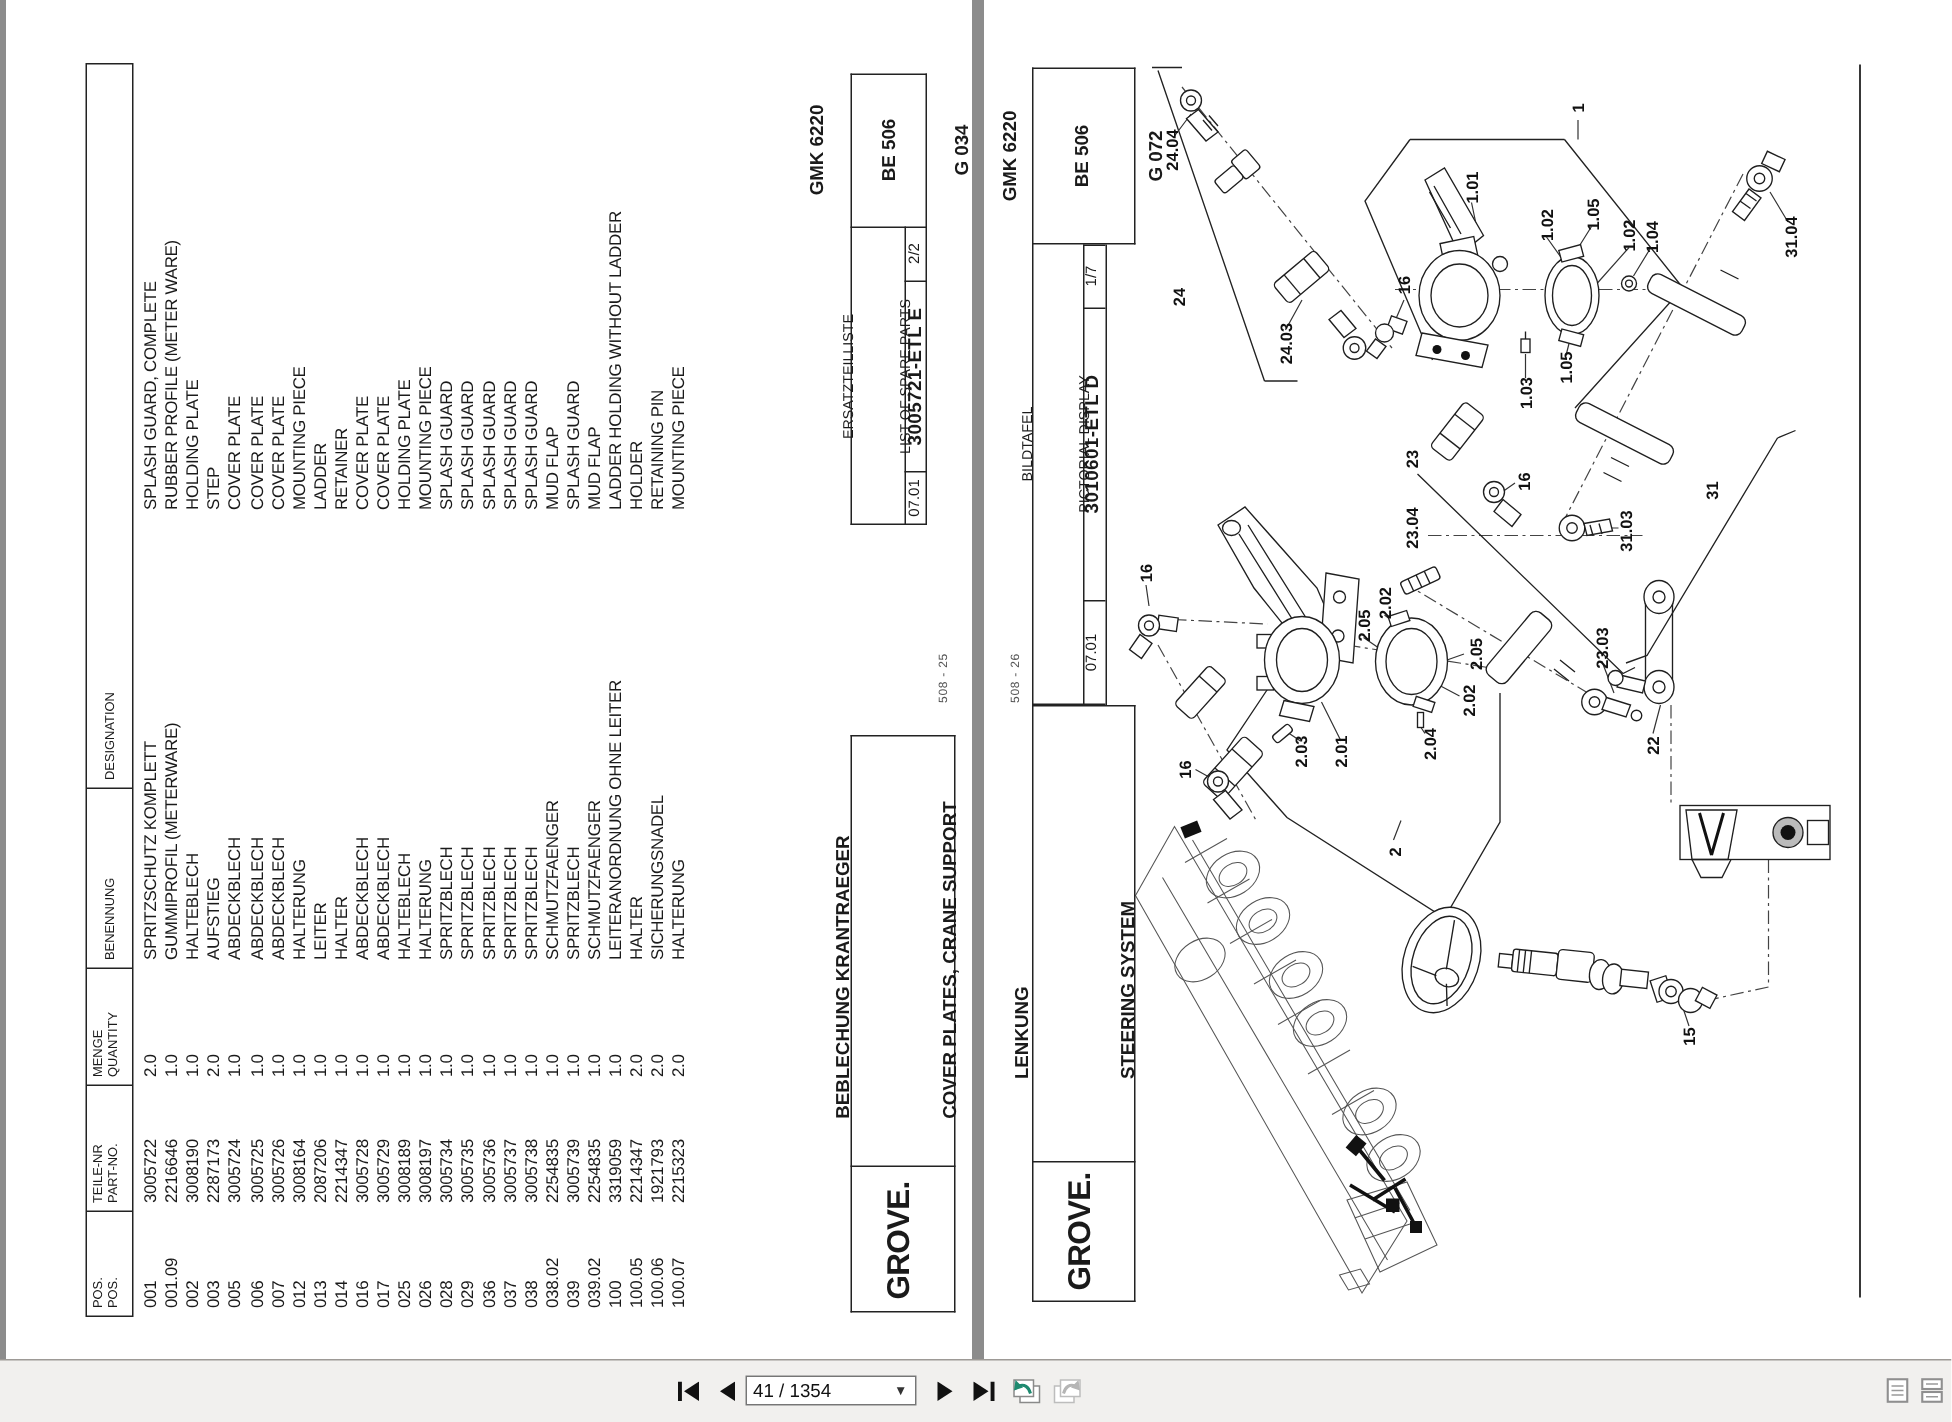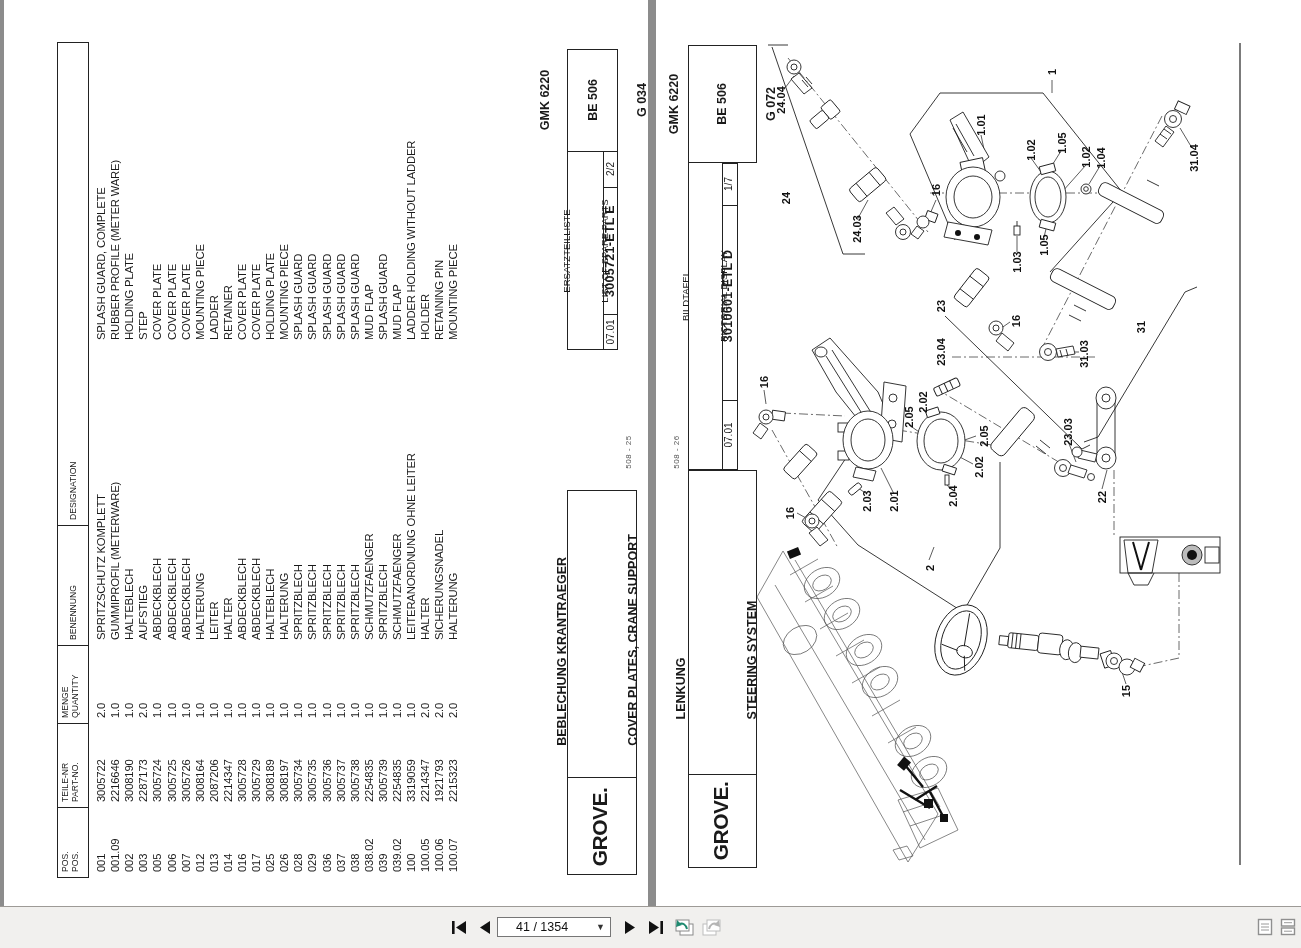--- a/index.html
+++ b/index.html
@@ -5,21 +5,21 @@
   html,body{margin:0;padding:0;background:#fff;}
   body{width:1301px;height:948px;position:relative;overflow:hidden;
        font-family:"Liberation Sans",sans-serif;color:#1a1a1a;}
   .abs{position:absolute;}
   
   #edge-strip{left:0;top:0;width:4px;height:906px;background:#8c8c8c;}
   #page-divider{left:648px;top:0;width:8px;height:906px;background:#8c8c8c;}
   #toolbar{left:0;top:906px;width:1301px;height:42px;background:#f1f0ee;border-top:1px solid #9d9a96;}
   .tb-btn{position:absolute;top:8px;width:20px;height:24px;display:flex;align-items:center;justify-content:center;cursor:pointer;}
   #page-box{position:absolute;left:497px;top:10px;width:114px;height:20px;background:#fff;border:1px solid #767676;
-            display:flex;align-items:center;font-size:12.5px;color:#111;padding-left:18px;box-sizing:border-box;}
+            display:flex;align-items:center;font-size:12.5px;color:#111;padding-left:4px;box-sizing:border-box;}
   #page-box .caret{margin-left:auto;margin-right:5px;font-size:9px;color:#333;}
   
   #left-page{left:4px;top:0;width:644px;height:906px;background:#fff;}
   #right-page{left:656px;top:0;width:645px;height:906px;background:#fff;}
   .ln{position:absolute;background:#222;}
   
   .vtext{position:absolute;transform:translate(-50%,-50%) rotate(-90deg);white-space:pre;text-align:center;line-height:1.25;}
   .marker{font-size:8px;color:#555;letter-spacing:.5px;}
   .gmk{font-size:12.5px;font-weight:bold;line-height:1.3;}
   .doctype{font-size:9.5px;line-height:1.35;}

